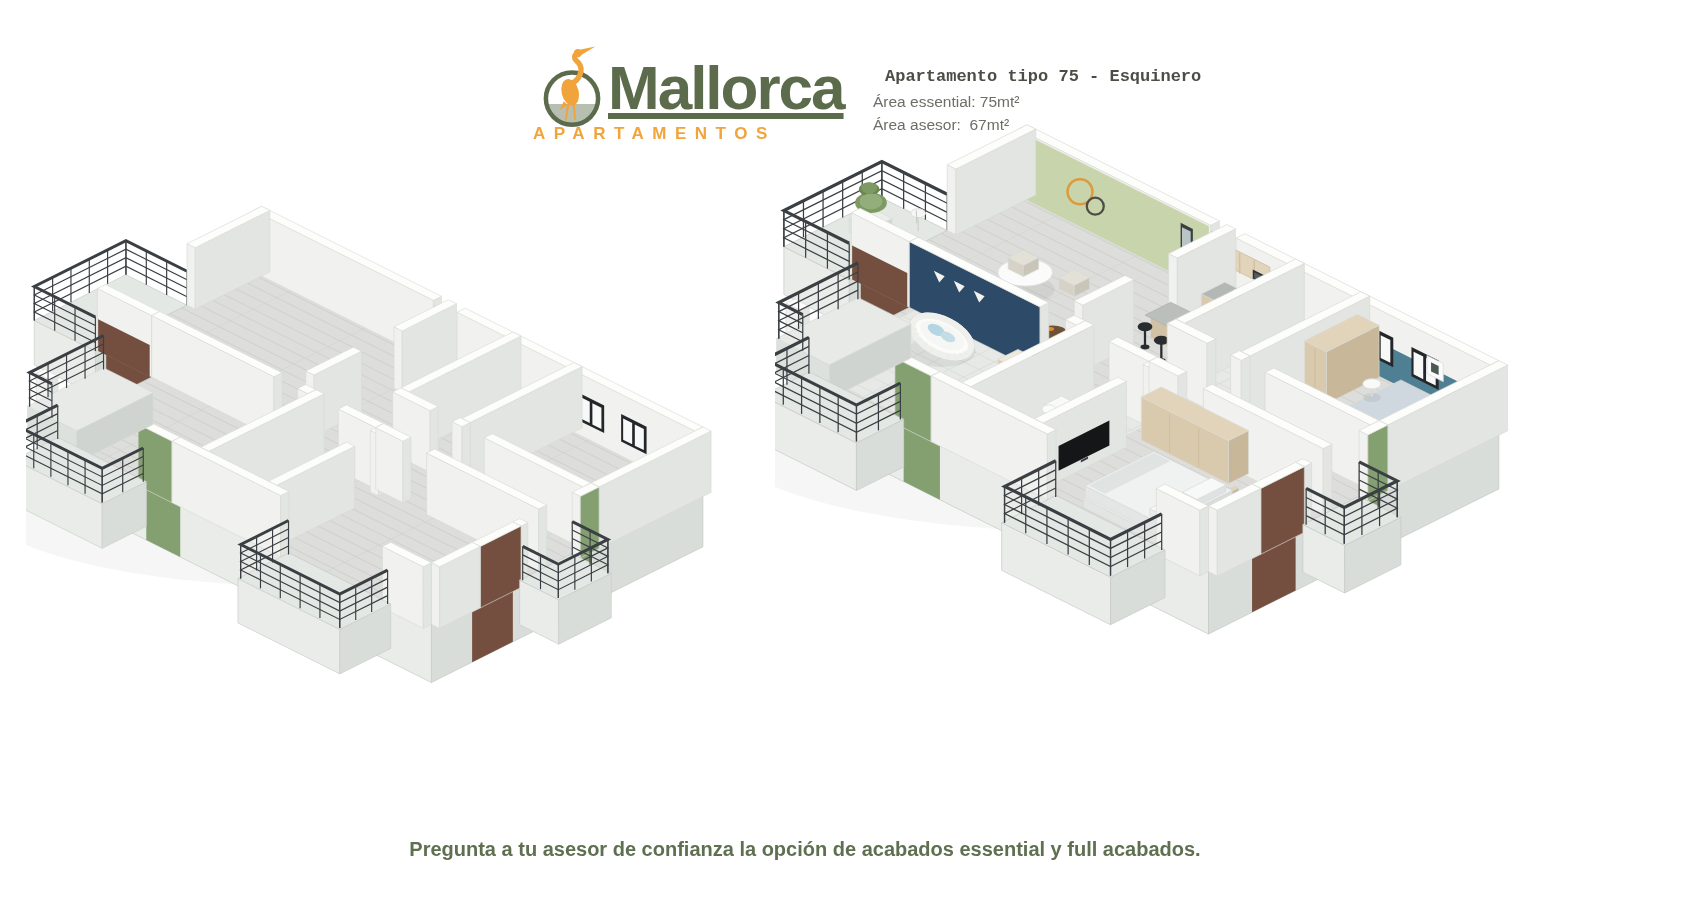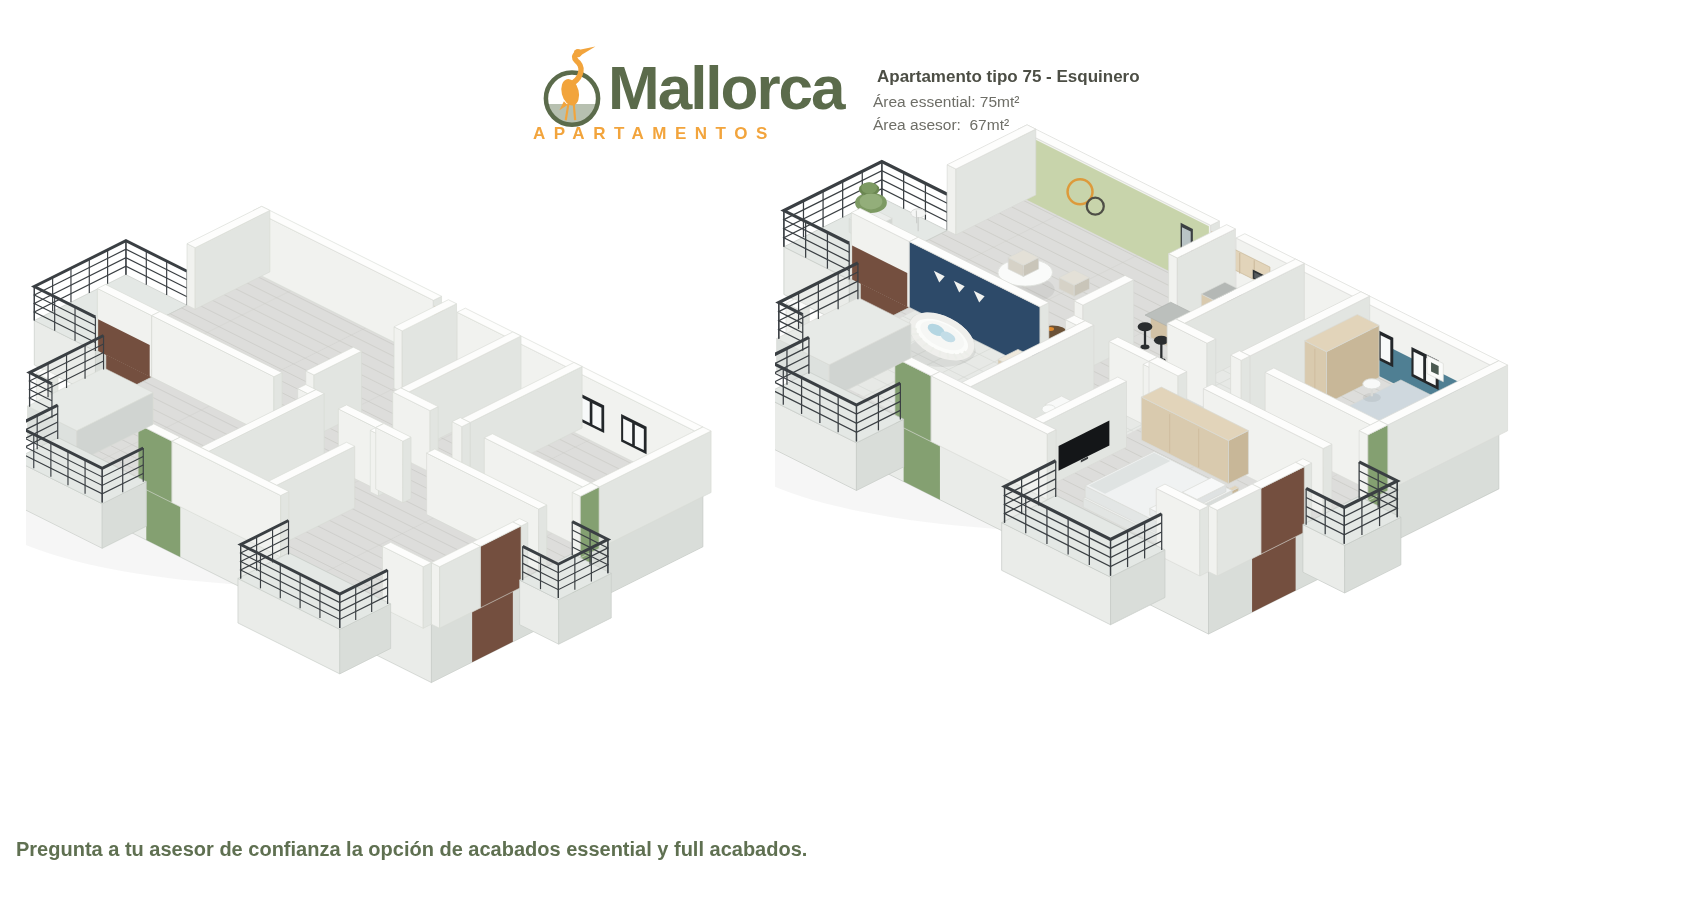--- a/index.html
+++ b/index.html
@@ -1,31 +1,31 @@
 <!DOCTYPE html>
 <html style="--c-brand_green: #5b6b4b; --c-brand_orange: #f2a43c; --c-logo_ground: #b7c0b0; --c-title_text: #4c4e45; --c-body_text: #6e6e67; --c-footer_text: #5f7051; --c-wall_top: #fdfdfc; --c-wall_south: #f1f2ef; --c-wall_east: #e2e5e1; --c-wall_stroke: #d8dad5; --c-slab_south: #eaece9; --c-slab_east: #d9ddd9; --c-floor_wood: #dddddb; --c-floor_plank_line: #cbcbc6; --c-floor_tile: #e7e9e6; --c-floor_tile_line: #d5d8d4; --c-balcony_floor: #e4e8e5; --c-railing: #3a3f43; --c-accent_sage_wall: #c8d4ab; --c-accent_navy_wall: #2d4a69; --c-accent_teal_wall: #4f7f93; --c-accent_olive_panel: #84a071; --c-brick: #744f3f; --c-wood_furniture: #d9caae; --c-wood_furniture_dark: #c8b798; --c-wood_furniture_top: #e2d4ba; --c-granite: #b4b8b5; --c-appliance_gray: #a9aeb1; --c-black_furniture: #2a2d2f; --c-window_frame: #23272a; --c-door_tan: #ccb08f; --c-duvet_blue: #cfd8de; --c-pillow_blue: #b4d6e2;"><head>
 <meta charset="utf-8">
 <style>
   html,body{margin:0;padding:0;background:#ffffff;}
   #page{position:relative;width:1701px;height:900px;background:#fff;overflow:hidden;
         font-family:"Liberation Sans",sans-serif;}
   
   #logo-icon{position:absolute;left:536px;top:40px;width:72px;height:92px;}
   #brand-name{position:absolute;left:608px;top:57px;font-size:62px;font-weight:bold;
-      letter-spacing:-2px;color:var(--c-brand_green);line-height:1;}
+      letter-spacing:-2px;color:var(--c-brand_green);line-height:1;text-decoration:underline;}
   #brand-tagline{position:absolute;left:533px;top:124px;font-size:17px;font-weight:bold;
       letter-spacing:8.5px;color:var(--c-brand_orange);}
   #unit-info{position:absolute;left:873px;top:68px;line-height:1;}
-  #unit-title{font-size:17px;font-weight:bold;color:var(--c-title_text);margin:0 0 9px 4px;}
+  #unit-title{font-size:17px;font-weight:bold;color:var(--c-title_text);margin:0 0 9px 12px;font-family:Liberation Mono, monospace;}
   .unit-line{font-size:15.5px;color:var(--c-body_text);margin:0 0 7px 0;white-space:pre;}
   
   #plan-left{position:absolute;left:26px;top:200px;}
   #plan-right{position:absolute;left:775px;top:118px;}
   
-  #footer-note{position:absolute;left:16px;top:838px;width:1610px;text-align:left;
+  #footer-note{position:absolute;left:0;top:838px;width:1610px;text-align:center;
       font-size:20px;font-weight:bold;color:var(--c-footer_text);}
 </style>
 </head>
 <body>
 
 <div id="page">
 
   <svg id="logo-icon" viewBox="0 0 80 100">
     <path d="M11.6 70A29 29 0 0 0 68.4 70Z" style="fill:var(--c-logo_ground)"></path>
     <circle cx="40" cy="64" r="29" fill="none" style="stroke:var(--c-brand_green)" stroke-width="5"></circle>

